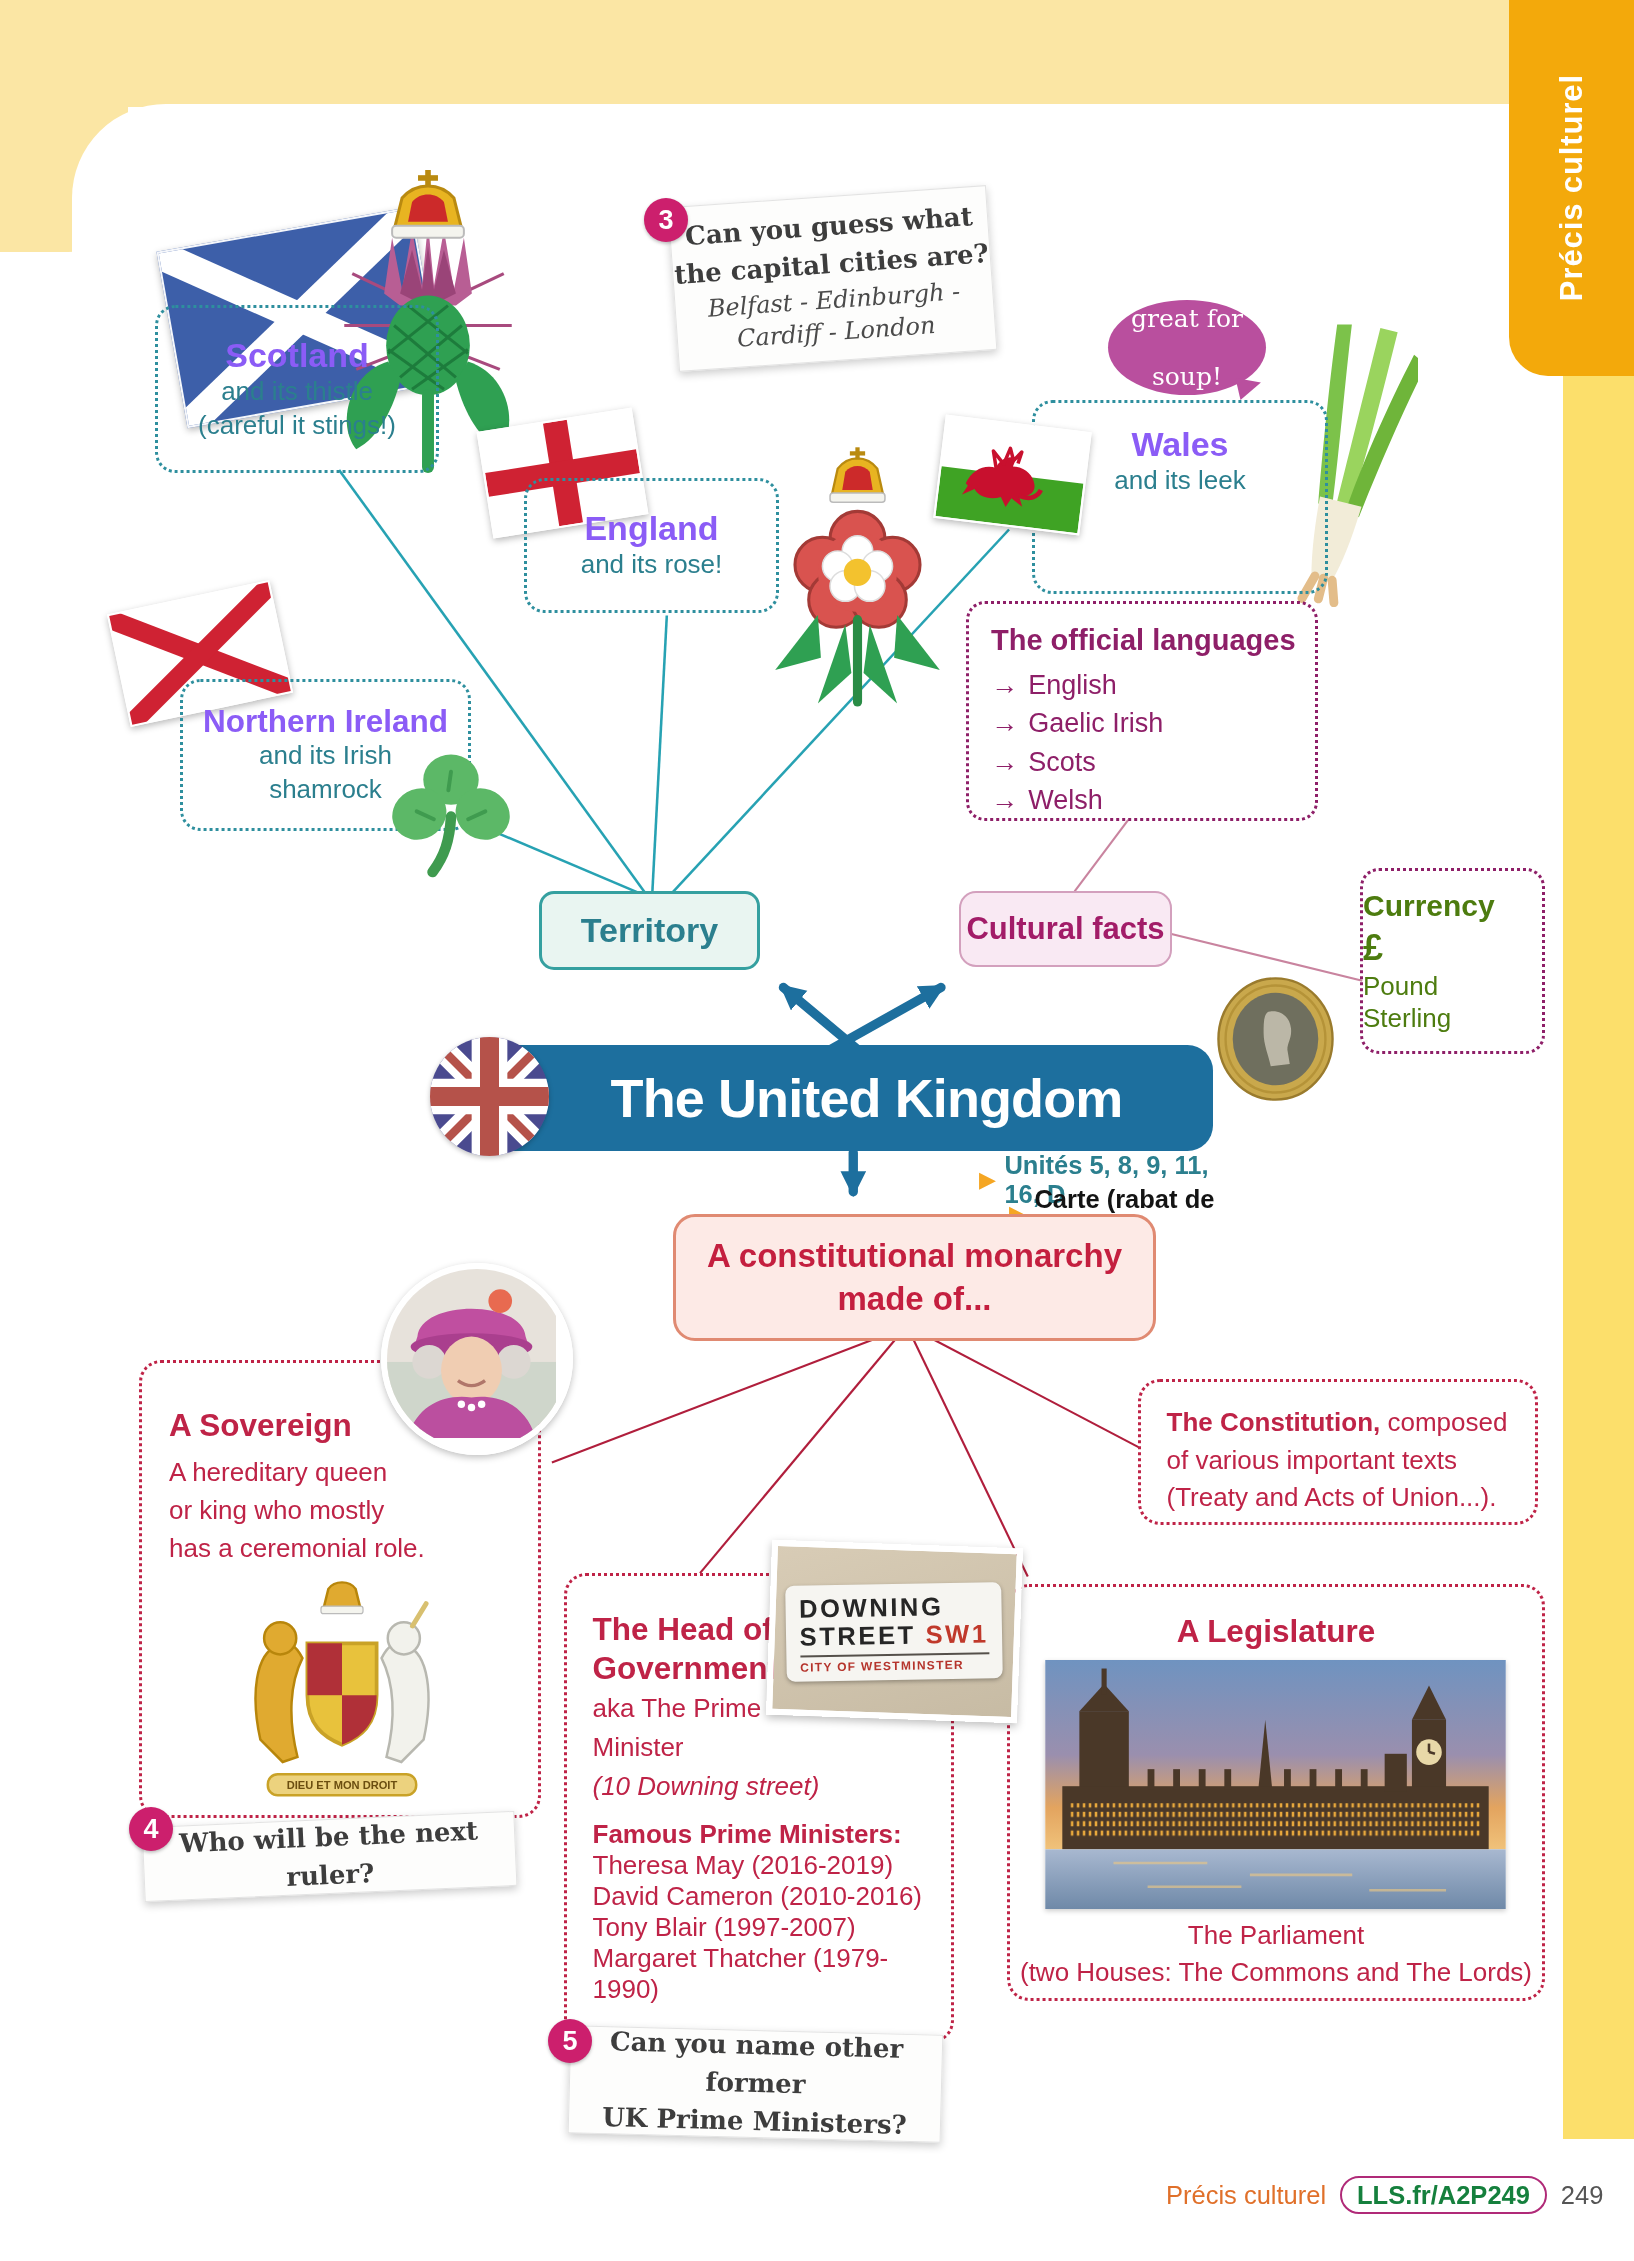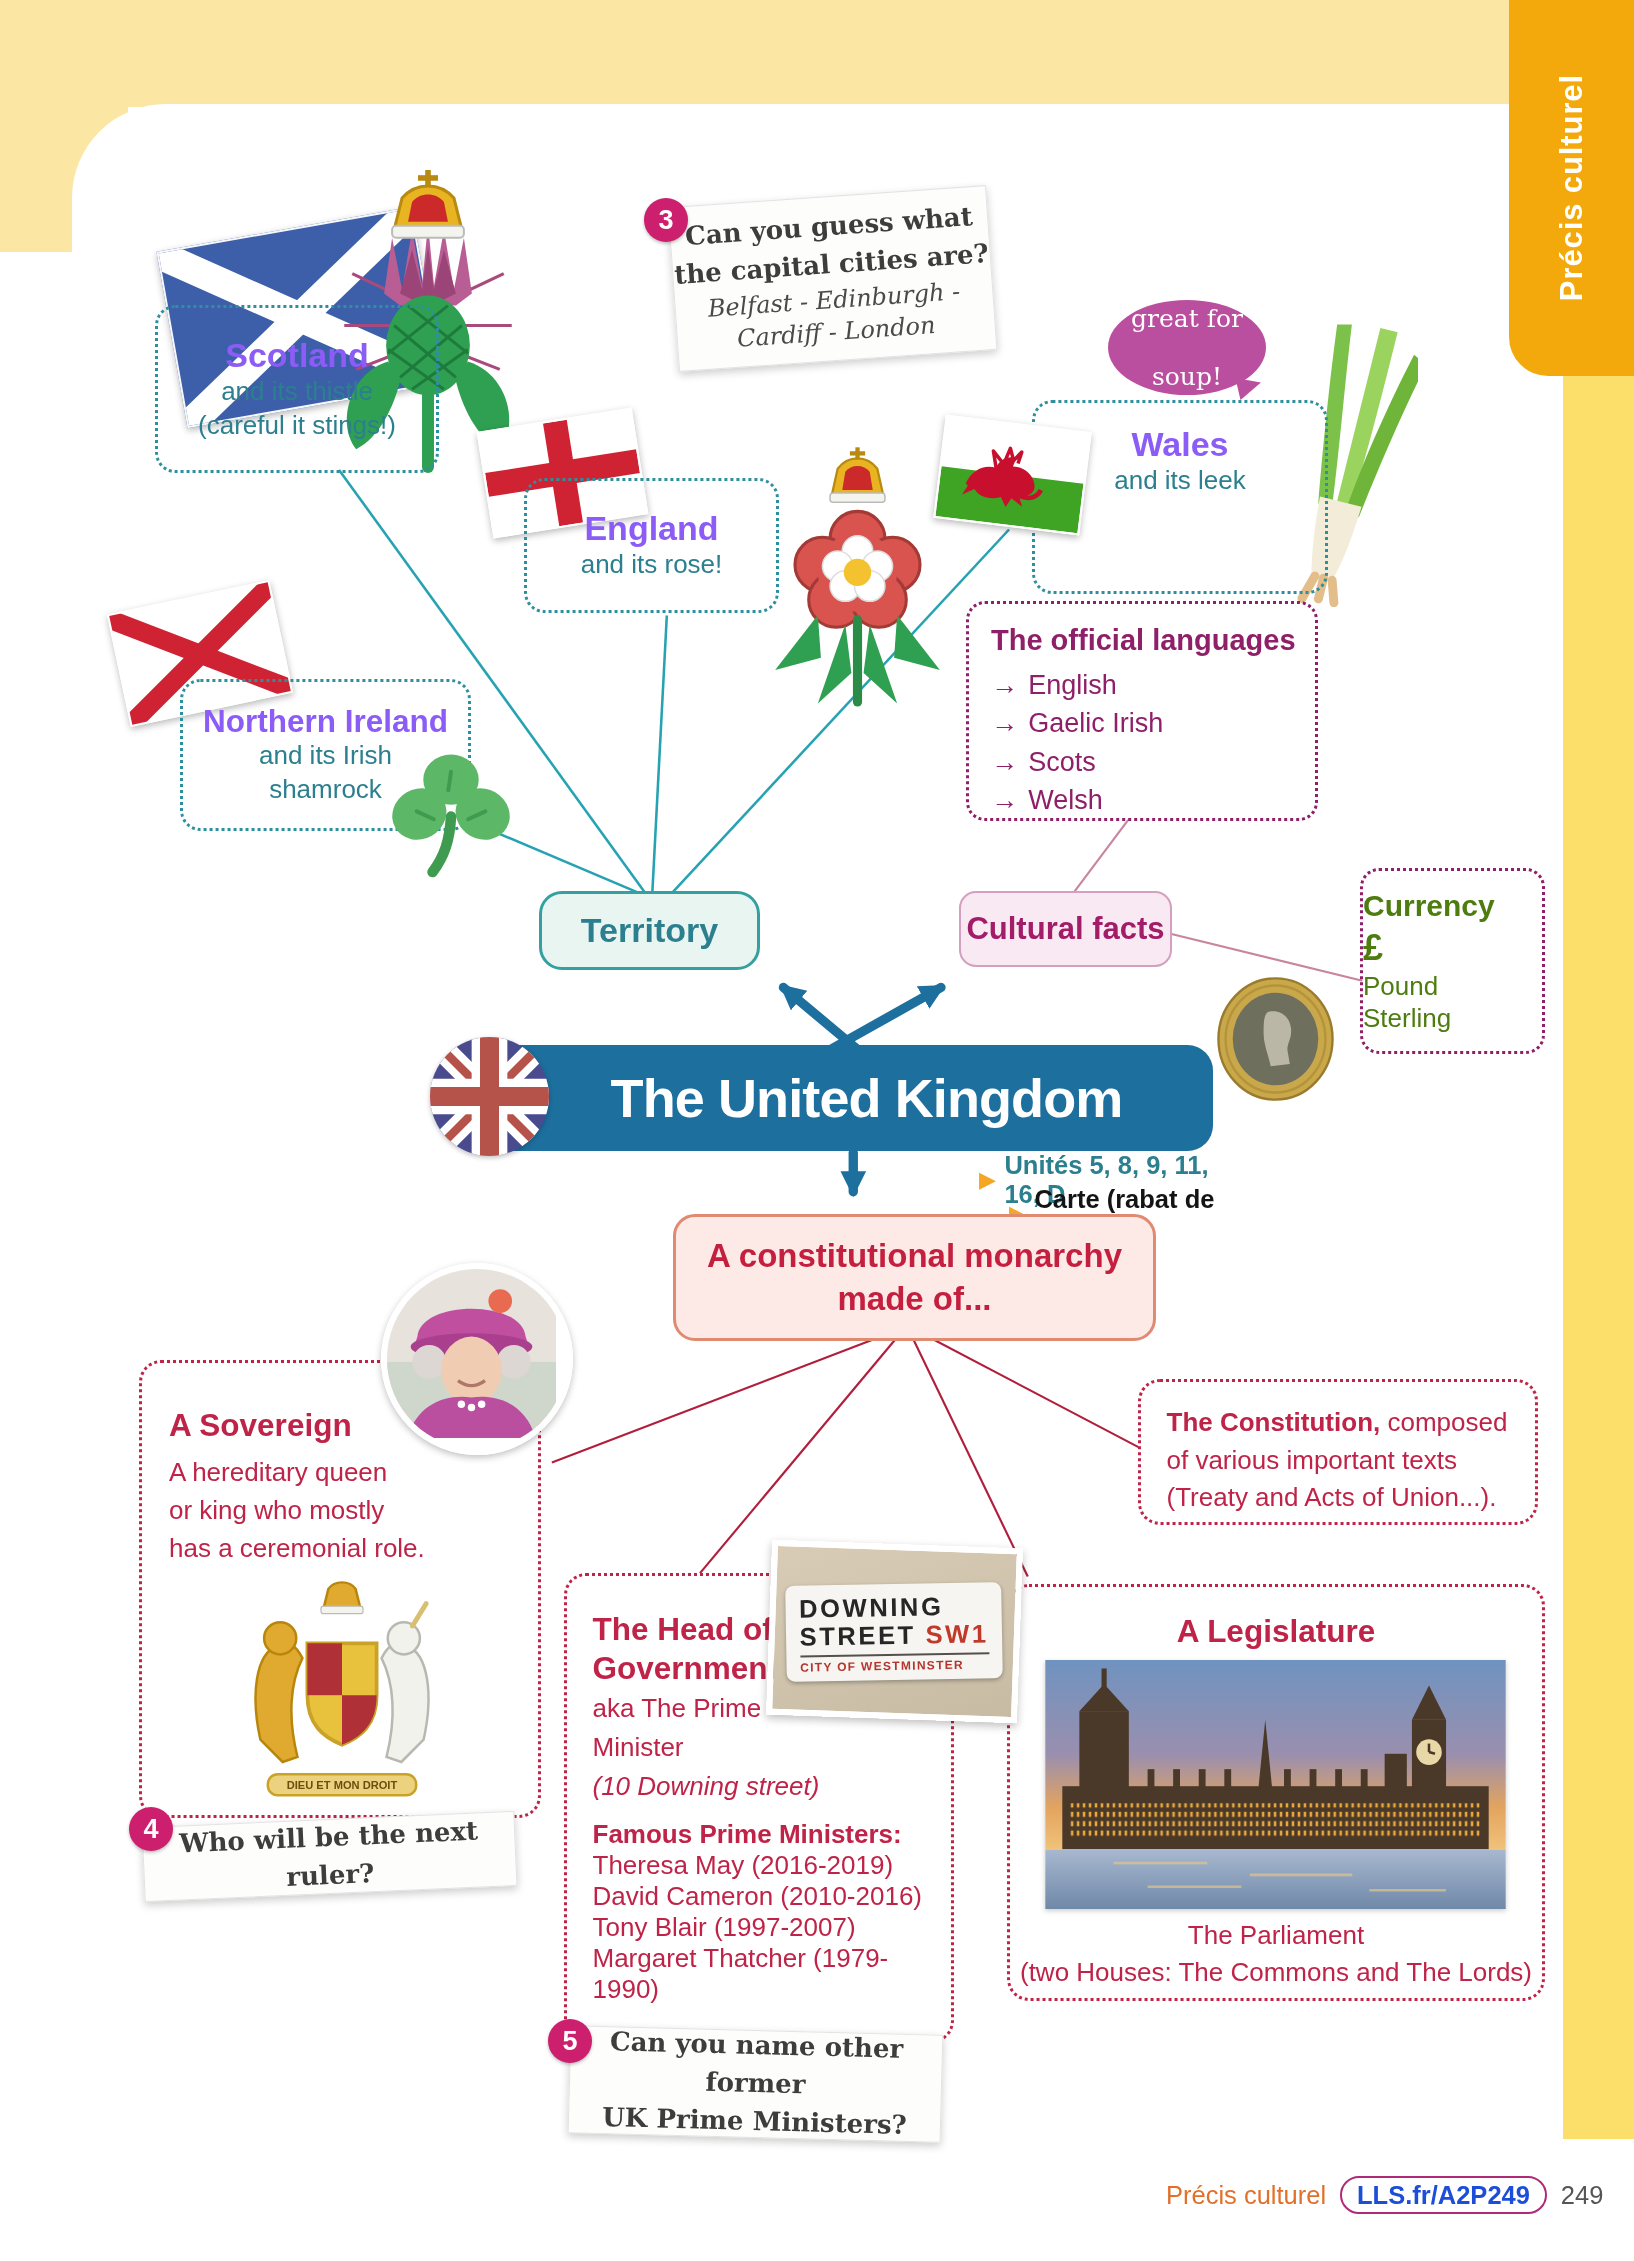--- a/index.html
+++ b/index.html
@@ -56,21 +56,21 @@
   .ni-flag{left:117px;top:596px;width:162px;height:111px;background:#fff;transform:rotate(-12deg);}
   .ni-flag i{position:absolute;left:-25.5px;top:47px;width:213px;height:19px;background:#cf2233;}
   .ni-flag i.a{transform:rotate(33deg);} .ni-flag i.b{transform:rotate(-33deg);}
   .ni-box{left:180px;top:679px;width:285px;height:146px;display:flex;flex-direction:column;align-items:center;justify-content:center;text-align:center;}
   .shamrock{left:385px;top:745px;width:132px;height:138px;}
   
   .lang-box{left:966px;top:601px;width:352px;height:220px;box-sizing:border-box;padding:20.4px 0 0 22px;color:#8e1f68;}
   .lang-box .t{font-weight:bold;font-size:29px;margin-bottom:8.5px;}
   .lang-box .row{font-size:27px;line-height:1.42;display:flex;gap:10.2px;}
   .hub{display:flex;align-items:center;justify-content:center;font-weight:bold;}
-  .territory{left:539px;top:891px;width:215px;height:73px;background:#e9f5f1;border:3.4px solid #35a0a0;border-radius:23px;color:#2b7f8e;font-size:34px;}
+  .territory{left:539px;top:891px;width:215px;height:73px;background:#e9f5f1;border:3.4px solid #35a0a0;border-radius:15px;color:#2b7f8e;font-size:34px;}
   .cultural{left:959px;top:891px;width:209px;height:72px;background:#f9e9f3;border:2.6px solid #d3a0bd;border-radius:17px;color:#a21c68;font-size:31px;}
   .currency{left:1360px;top:868px;width:179px;height:180px;color:#4d7c0f;display:flex;flex-direction:column;align-items:flex-start;justify-content:center;text-align:center;line-height:1.25;}
   .currency .t{font-weight:bold;font-size:30px;} .currency .s{font-weight:bold;font-size:36px;} .currency .l{font-size:26px;}
   .coin{left:1216px;top:976px;width:119px;height:126px;}
   
   .banner{left:460px;top:1045px;width:753px;height:106px;background:#1d6f9e;border-radius:25.5px;
           display:flex;align-items:center;justify-content:center;padding-left:60px;box-sizing:border-box;}
   .banner span{color:#fff;font-weight:bold;font-size:54px;letter-spacing:-0.9px;}
   .jack{left:430px;top:1037px;width:119px;height:119px;border-radius:50%;overflow:hidden;box-shadow:0 1.7px 5.1px rgba(0,0,0,.25);}
   .refrow{display:flex;align-items:center;gap:8.5px;font-weight:bold;font-size:25.5px;}
@@ -105,21 +105,21 @@
   .sign .city{font-weight:bold;font-size:12px;letter-spacing:1.3px;color:#b5342c;}
   .q5{left:569px;top:2030px;width:371px;height:106px;transform:rotate(1.5deg);}
   .q5-badge{left:548px;top:2019px;}
   .leg-box{left:1007px;top:1584px;width:538px;height:417px;box-sizing:border-box;text-align:center;padding-top:25.5px;}
   .leg-box .t{font-weight:bold;font-size:31.5px;}
   .leg-box .cap{font-size:26px;line-height:1.45;margin-top:12px;}
   .parl{left:1045px;top:1660px;width:461px;height:249px;box-shadow:0 1.7px 5.1px rgba(0,0,0,.2);}
   
   .footer{left:1166px;top:2176px;display:flex;align-items:center;gap:13.6px;z-index:5;}
   .footer .sect{color:#e0702a;font-size:25.5px;}
-  .footer .pill{border:2.6px solid #b02a78;border-radius:20.4px;color:#1d4ed8;font-weight:bold;font-size:25.5px;padding:2.6px 15.3px;}
+  .footer .pill{border:2.6px solid #b02a78;border-radius:20.4px;color:#15803d;font-weight:bold;font-size:25.5px;padding:2.6px 15.3px;}
   .footer .pg{color:#555;font-size:25.5px;}
 </style>
 </head>
 <body>
 
 <div class="page">
 
   <div class="abs band-top"></div>
   <div class="abs band-left"></div>
   <div class="abs panel"></div>

